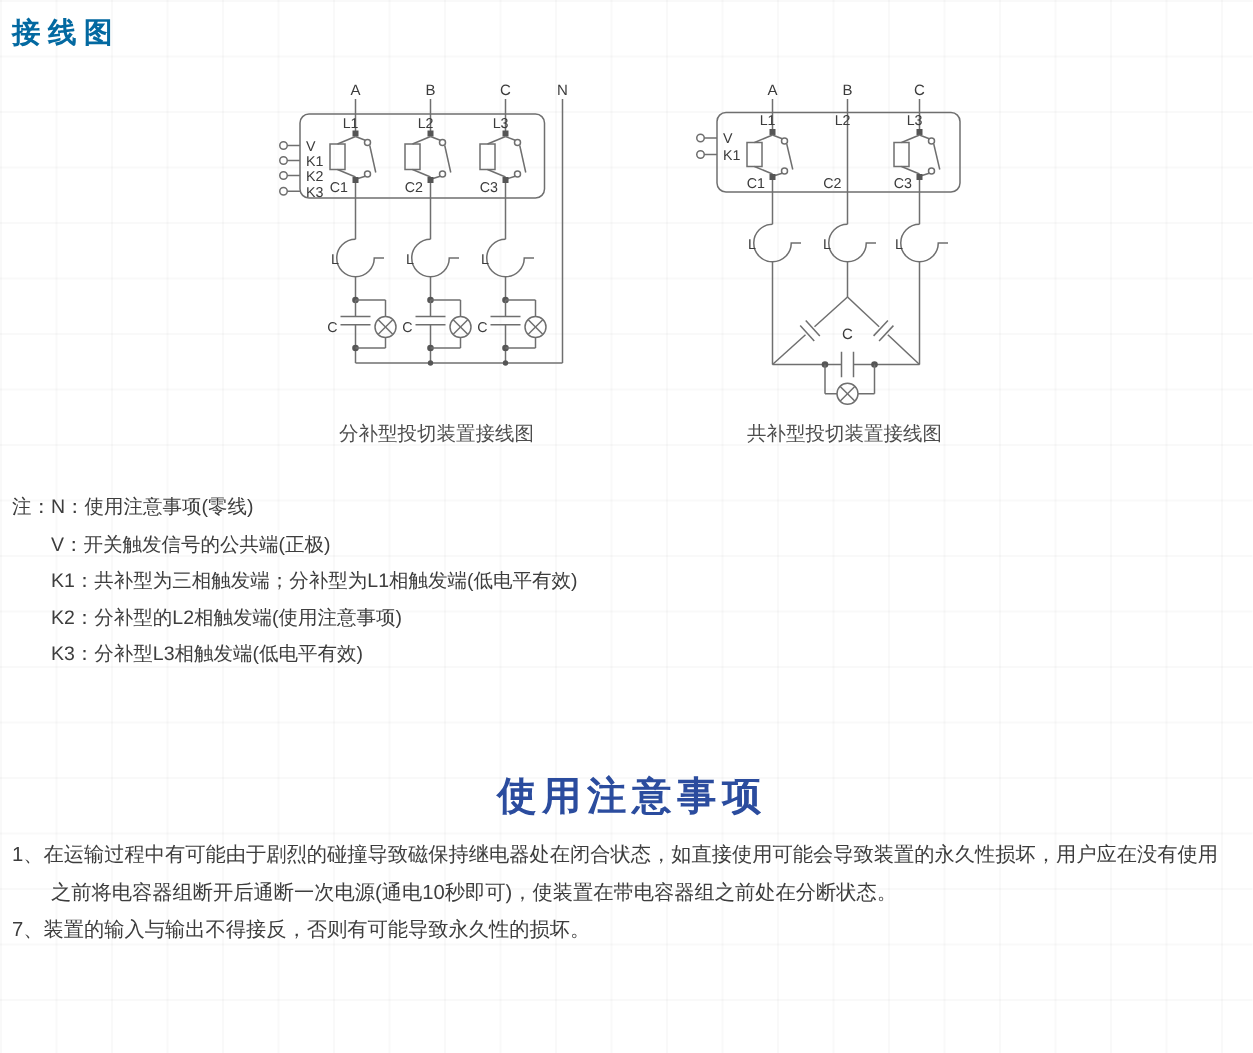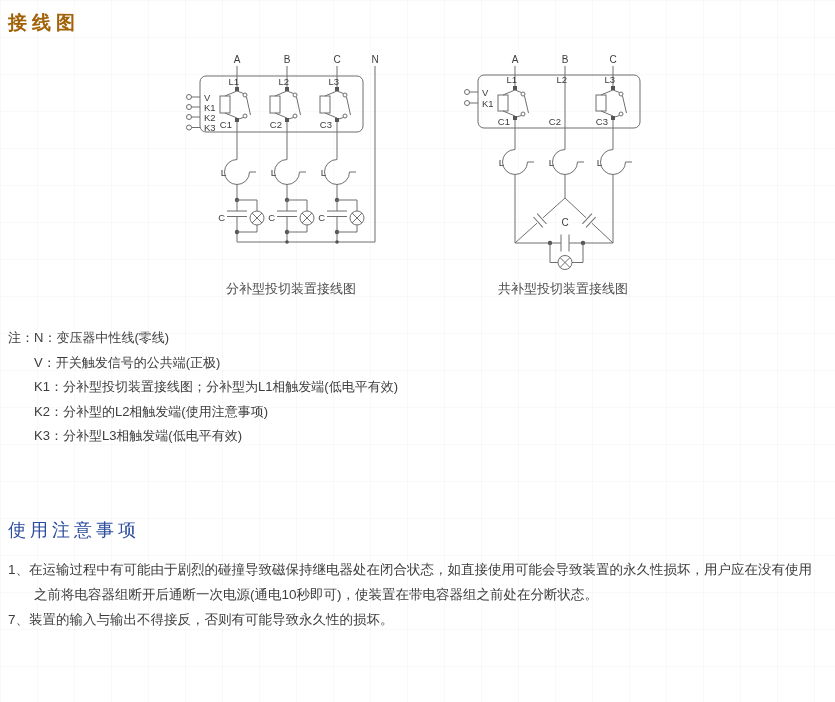--- a/index.html
+++ b/index.html
@@ -10,26 +10,26 @@
       linear-gradient(rgba(0,0,0,0.022) 1px, transparent 1px),
       linear-gradient(90deg, rgba(0,0,0,0.022) 1px, transparent 1px);
     background-size:37px 37px;
     font-family:"Liberation Sans","DejaVu Sans",sans-serif;
     color:#3d3d3d;
     overflow:hidden;
   }
   .h1{
     margin:0;padding:10px 0 0 8px;
     font-size:19px;font-weight:bold;letter-spacing:5px;
-    color:#a16207;line-height:26px;
+    color:#0369a1;line-height:26px;
   }
   .h2{
     margin:66px 0 0 0;padding:0 0 0 8px;
-    font-size:18px;font-weight:normal;letter-spacing:4px;
-    color:#2b4c9e;line-height:30px;
+    font-size:26px;font-weight:bold;letter-spacing:4px;
+    color:#2b4c9e;line-height:30px;text-align:center;
   }
   .diagrams{position:relative;height:258px;margin-top:14px;}
   .diagram{position:absolute;top:0;}
   .diagram.left{left:180px;}
   .diagram.right{left:455px;}
   .diagram text{font-family:"Liberation Sans","DejaVu Sans",sans-serif;font-size:10px;fill:#3c3c3c;}
   .diagram text.small{font-size:9.5px;}
   .diagram line,.diagram path,.diagram rect.frame,.diagram rect.coil,.diagram circle.sym{
     stroke:#6f6f6f;fill:none;stroke-width:1;
   }
@@ -295,27 +295,27 @@
     </g>
   </svg>
 
   <div class="caption right">共补型投切装置接线图</div>
   <div class="caption left">分补型投切装置接线图</div>
 </div>
 
 <div class="notes">
   <span class="prefix">注：</span>
   <div class="note-row">
-    <span class="term">N：</span><span class="desc">变压器中性线(零线)</span>
+    <span class="term">N：</span><span class="desc">使用注意事项(零线)</span>
   </div>
   <div class="note-row">
     <span class="term">V：</span><span class="desc">开关触发信号的公共端(正极)</span>
   </div>
   <div class="note-row">
-    <span class="term">K1：</span><span class="desc">分补型投切装置接线图；分补型为L1相触发端(低电平有效)</span>
+    <span class="term">K1：</span><span class="desc">共补型为三相触发端；分补型为L1相触发端(低电平有效)</span>
   </div>
   <div class="note-row">
     <span class="term">K2：</span><span class="desc">分补型的L2相触发端(使用注意事项)</span>
   </div>
   <div class="note-row">
     <span class="term">K3：</span><span class="desc">分补型L3相触发端(低电平有效)</span>
   </div>
 </div>
 
 <h2 class="h2">使用注意事项</h2>

